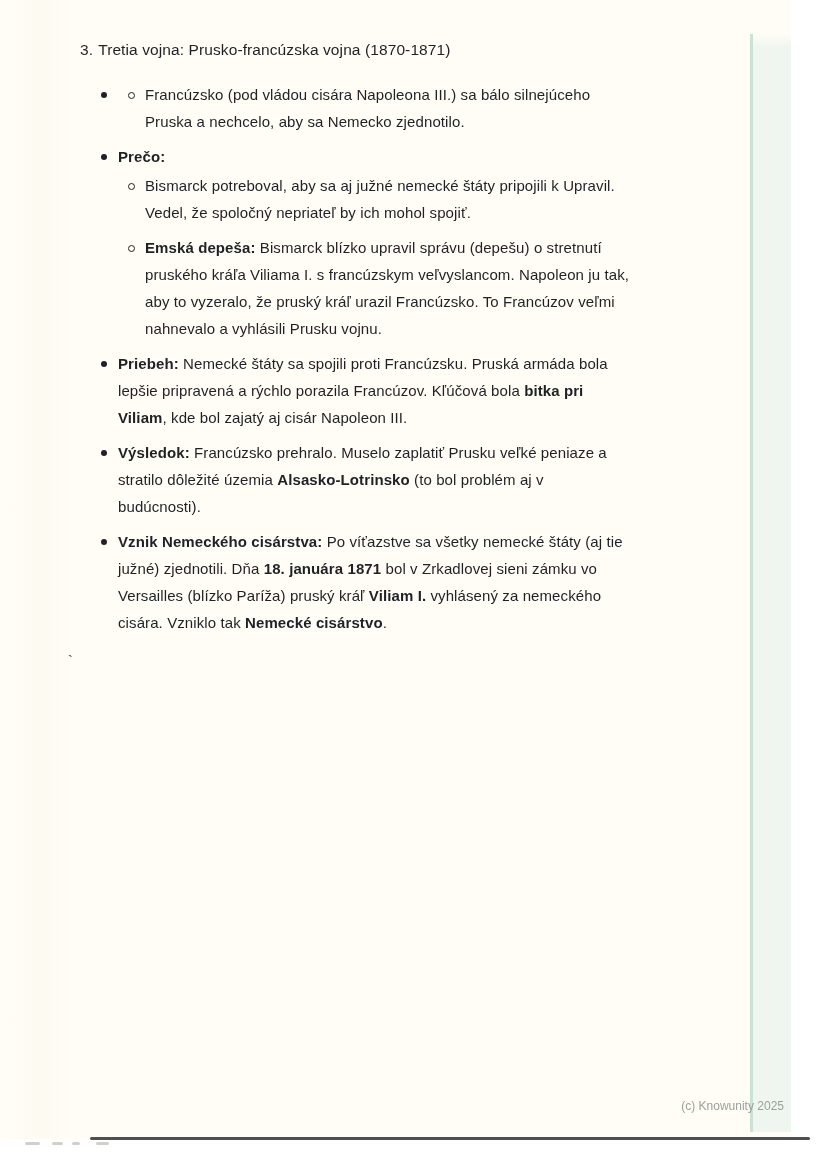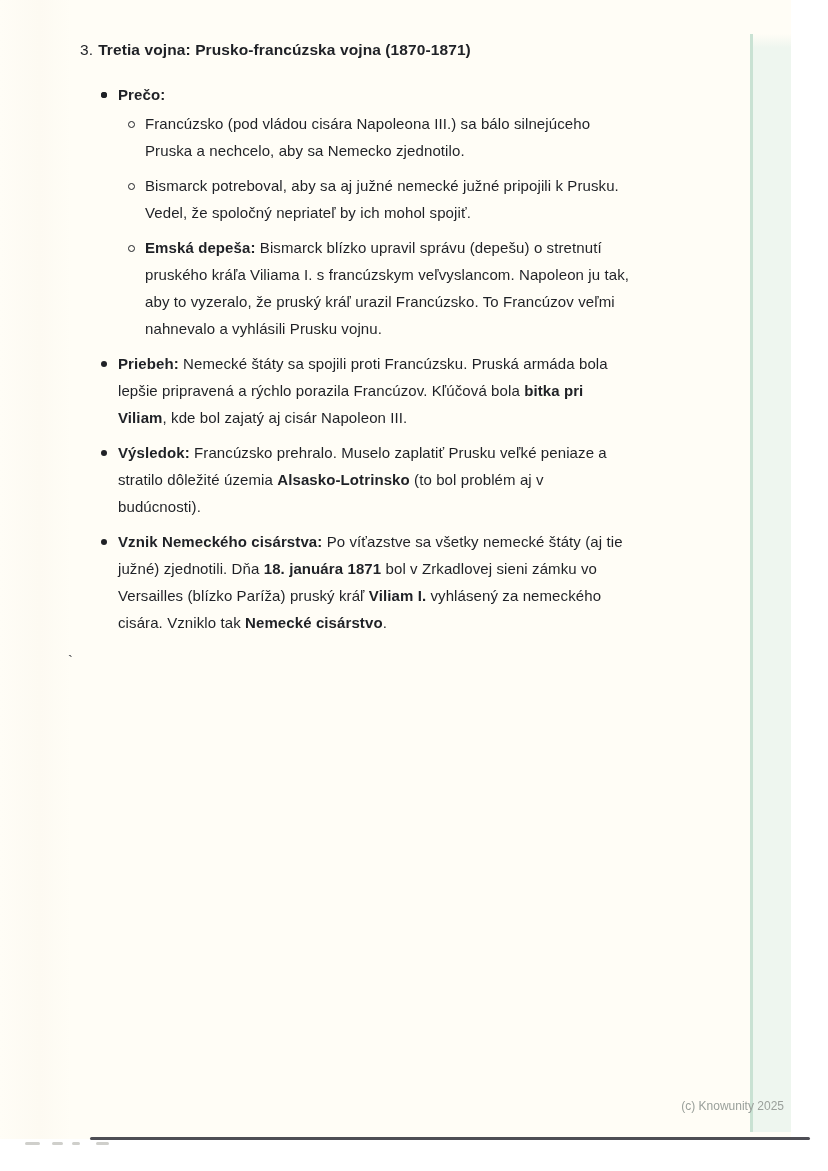--- a/index.html
+++ b/index.html
@@ -35,21 +35,21 @@
   .edge-dash.d1{left:25px;top:1142px;width:15px;}
   .edge-dash.d2{left:52px;top:1142px;width:11px;}
   .edge-dash.d3{left:72px;top:1142px;width:8px;}
   .edge-dash.d4{left:96px;top:1142px;width:13px;}
 
   .content{
     position:absolute;left:80px;top:38px;width:652px;
     font-size:15px;line-height:27px;letter-spacing:.1px;
   }
   .heading{font-size:15.5px;line-height:24px;margin:0 0 19px 0;font-weight:400;}
-  .heading b{font-weight:700;}
+  .heading b{font-weight:400;}
   .heading .num{margin-right:5px;}
 
   .item{position:relative;padding-left:38px;margin:0 0 8px 0;}
   .item.lvl2{padding-left:65px;}
   .item.tight{margin-bottom:2px;}
   .item b{font-weight:700;}
   .marker-disc{
     position:absolute;left:21px;top:10.5px;width:6px;height:6px;
     border-radius:50%;background:var(--ink);
   }
@@ -76,23 +76,23 @@
 <div class="edge-dash d2"></div>
 <div class="edge-dash d3"></div>
 <div class="edge-dash d4"></div>
 
 <div class="content">
   <p class="heading">
     <span class="num">3.</span><b>Tretia vojna: Prusko-francúzska vojna (1870-1871)</b>
   </p>
   <div>
       <div class="item lvl1"><span class="marker-disc"></span></div>
+      <div class="item lvl2"><span class="marker-circle"></span><span><span>Francúzsko (pod vládou cisára Napoleona III.) sa bálo silnejúceho</span><br><span>Pruska a nechcelo, aby sa Nemecko zjednotilo.</span></span></div>
       <div class="item lvl1 tight"><span class="marker-disc"></span><span><b>Prečo:</b></span></div>
-      <div class="item lvl2"><span class="marker-circle"></span><span><span>Francúzsko (pod vládou cisára Napoleona III.) sa bálo silnejúceho</span><br><span>Pruska a nechcelo, aby sa Nemecko zjednotilo.</span></span></div>
-      <div class="item lvl2"><span class="marker-circle"></span><span><span>Bismarck potreboval, aby sa aj južné nemecké južné pripojili k Prusku.</span><br><span>Vedel, že spoločný nepriateľ by ich mohol spojiť.</span></span></div>
+      <div class="item lvl2"><span class="marker-circle"></span><span><span>Bismarck potreboval, aby sa aj južné nemecké štáty pripojili k Upravil.</span><br><span>Vedel, že spoločný nepriateľ by ich mohol spojiť.</span></span></div>
       <div class="item lvl2"><span class="marker-circle"></span><span><b>Emská depeša:</b><span> Bismarck blízko upravil správu (depešu) o stretnutí</span><br><span>pruského kráľa Viliama I. s francúzskym veľvyslancom. Napoleon ju tak,</span><br><span>aby to vyzeralo, že pruský kráľ urazil Francúzsko. To Francúzov veľmi</span><br><span>nahnevalo a vyhlásili Prusku vojnu.</span></span></div>
       <div class="item lvl1"><span class="marker-disc"></span><span><b>Priebeh:</b><span> Nemecké štáty sa spojili proti Francúzsku. Pruská armáda bola</span><br><span>lepšie pripravená a rýchlo porazila Francúzov. Kľúčová bola </span><b>bitka pri</b><br><b>Viliam</b><span>, kde bol zajatý aj cisár Napoleon III.</span></span></div>
       <div class="item lvl1"><span class="marker-disc"></span><span><b>Výsledok:</b><span> Francúzsko prehralo. Muselo zaplatiť Prusku veľké peniaze a</span><br><span>stratilo dôležité územia </span><b>Alsasko-Lotrinsko</b><span> (to bol problém aj v</span><br><span>budúcnosti).</span></span></div>
       <div class="item lvl1"><span class="marker-disc"></span><span><b>Vznik Nemeckého cisárstva:</b><span> Po víťazstve sa všetky nemecké štáty (aj tie</span><br><span>južné) zjednotili. Dňa </span><b>18. januára 1871</b><span> bol v Zrkadlovej sieni zámku vo</span><br><span>Versailles (blízko Paríža) pruský kráľ </span><b>Viliam I.</b><span> vyhlásený za nemeckého</span><br><span>cisára. Vzniklo tak </span><b>Nemecké cisárstvo</b><span>.</span></span></div>
     </div>
 </div>
 
 <div class="stray">`</div>
 <div class="footer-note">(c) Knowunity 2025</div>
 

